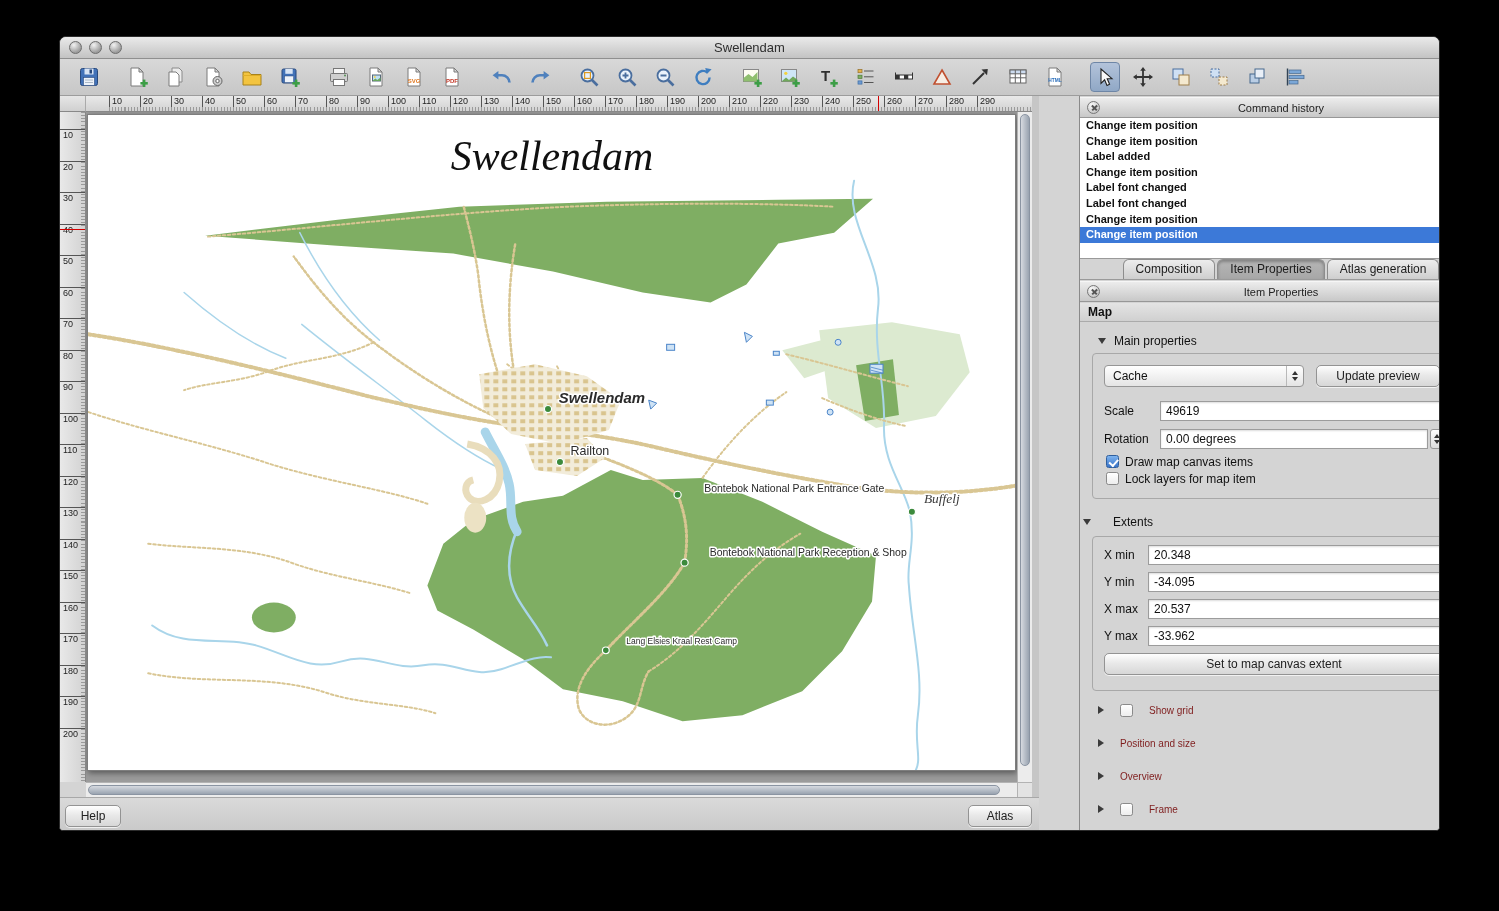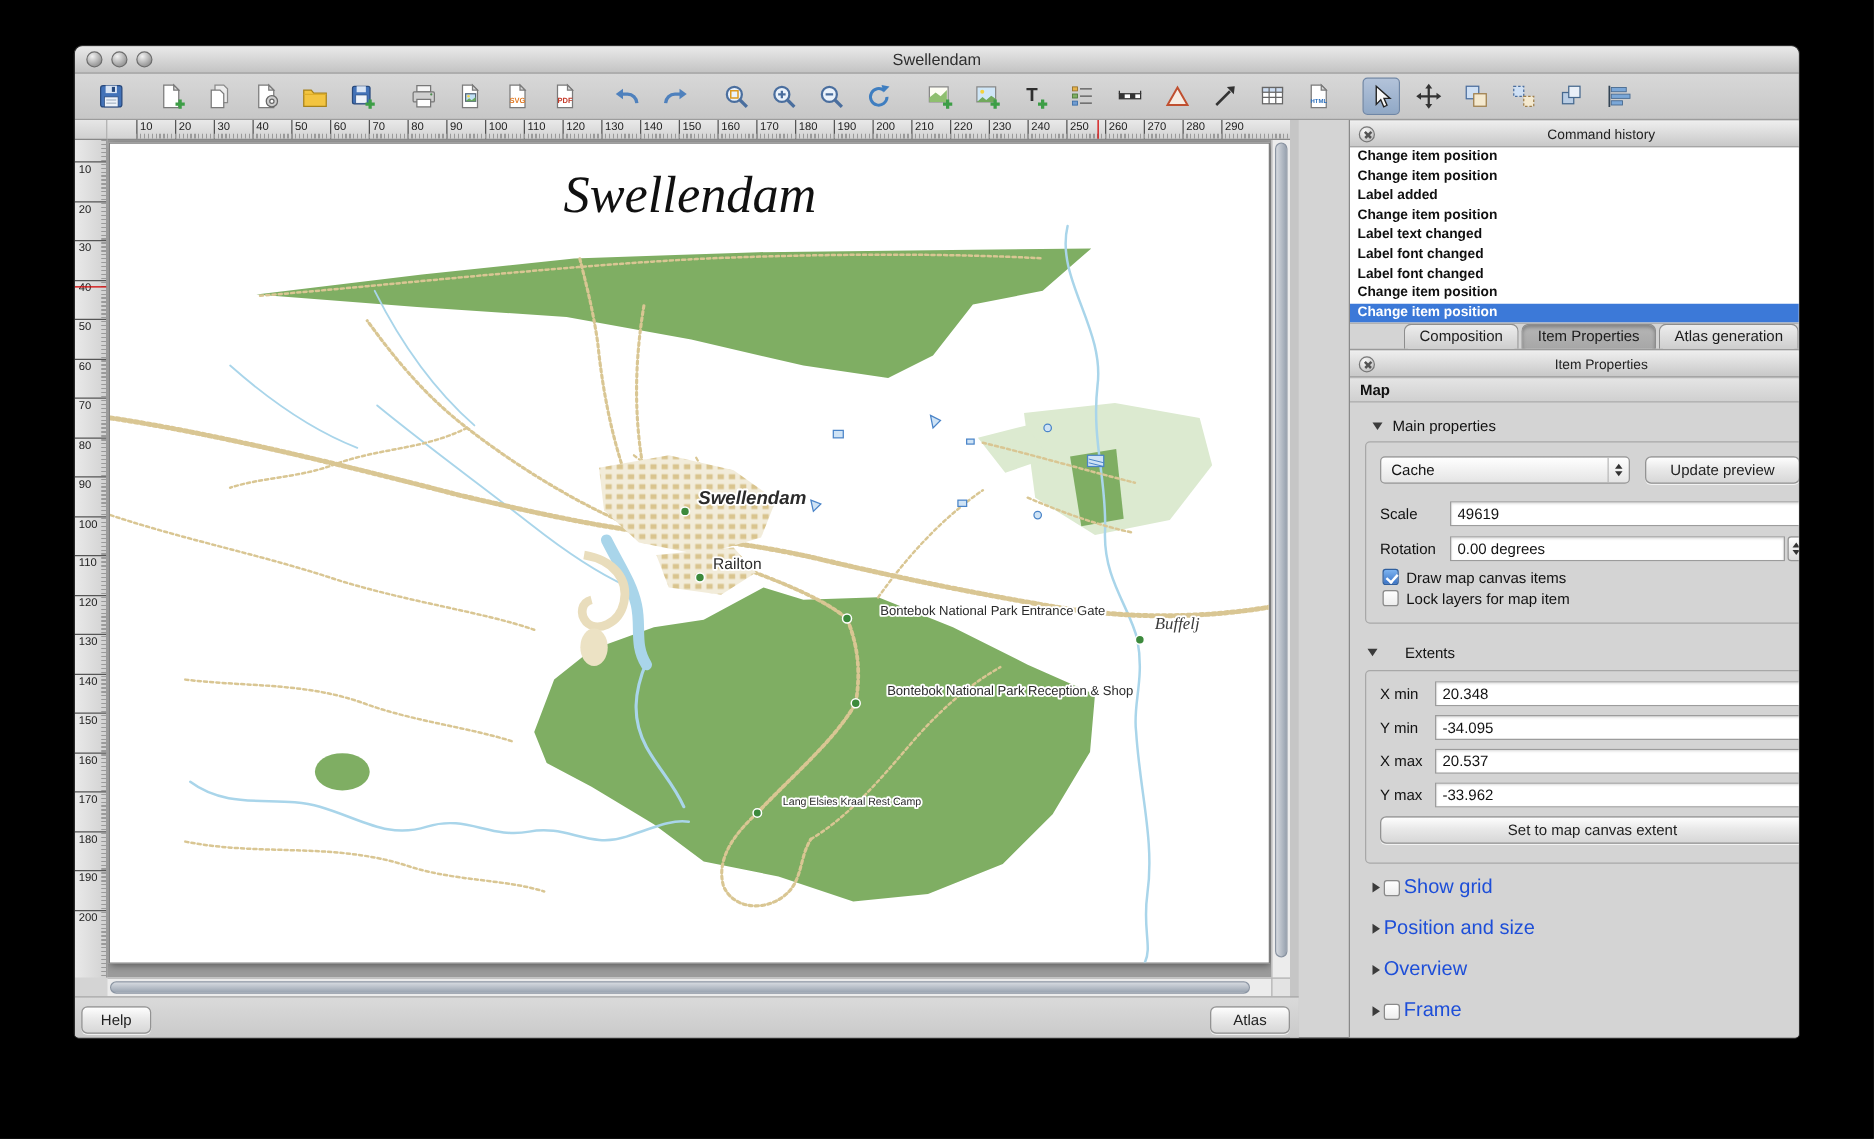--- a/index.html
+++ b/index.html
@@ -100,21 +100,21 @@
   .checked .cb { background:linear-gradient(#7db3ef,#3a74c8); border-color:#2f5f9e; }
   .checked .cb::after { content:""; position:absolute; left:2.2px; top:2.8px; width:7px; height:3.5px;
                         border-left:2px solid #fff; border-bottom:2px solid #fff; transform:rotate(-48deg); }
   .extrows { position:absolute; left:24px; top:448px; width:340px; }
   .extrow { display:flex; align-items:center; height:21px; margin-bottom:6px; }
   .extrow .elabel { width:44px; font-size:12px; color:#111; flex:none; }
   .extrow input { flex:1; position:static; border:1px solid #9c9c9c; background:#fff; font-size:12px; padding:2px 5px;
                   box-shadow:inset 0 1px 2px rgba(0,0,0,.14); font-family:inherit; color:#111; }
   .setextbtn { position:absolute; left:24px; top:557px; width:340px; height:22px; }
   .secrows { position:absolute; left:18px; top:606px; width:360px; }
-  .secrow { display:flex; align-items:center; gap:3px; height:16px; margin-bottom:17px; font-size:16px; color:#1d4ed8; }
+  .secrow { display:flex; align-items:center; gap:16px; height:16px; margin-bottom:17px; font-size:10px; color:#7f1d1d; }
   .secrow .cb { display:none; width:13px; height:13px; }
   .secrow.has_cb .cb { display:inline-block; }
 </style>
 </head>
 <body>
 
 <div class="window">
 
   <div class="titlebar">
     <div class="lights">
@@ -530,21 +530,20 @@
 
     <div class="subhdr" style="top:1px;">
       <div class="wclose"></div>
       <span>Command history</span>
     </div>
     <div class="chlist">
         <div class="chrow"><span>Change item position</span></div>
         <div class="chrow"><span>Change item position</span></div>
         <div class="chrow"><span>Label added</span></div>
         <div class="chrow"><span>Change item position</span></div>
-        <div class="chrow"><span>Label text changed</span></div>
         <div class="chrow"><span>Label font changed</span></div>
         <div class="chrow"><span>Label font changed</span></div>
         <div class="chrow"><span>Change item position</span></div>
         <div class="chrow selected"><span>Change item position</span></div>
       </div>
     <div class="chscroll">
         <div class="chthumb"></div>
       </div>
 
     <div class="tabs">
@@ -587,21 +586,21 @@
         <div class="optrow checked">
         <span class="cb"></span>
         <span>Draw map canvas items</span>
       </div>
         <div class="optrow">
         <span class="cb"></span>
         <span>Lock layers for map item</span>
       </div>
       </div>
 
-    <div class="secheading" style="left:14px; top:419px;gap:22px;">
+    <div class="secheading" style="left:3px; top:419px;gap:22px;">
       <span class="disc open"></span>
       <span>Extents</span>
     </div>
     <div class="groupbox" style="left:12px; top:440px; width:368px; height:155px;"></div>
     <div class="extrows">
         <div class="extrow">
         <span class="elabel">X min</span>
         <input value="20.348" style="">
       </div>
         <div class="extrow">

